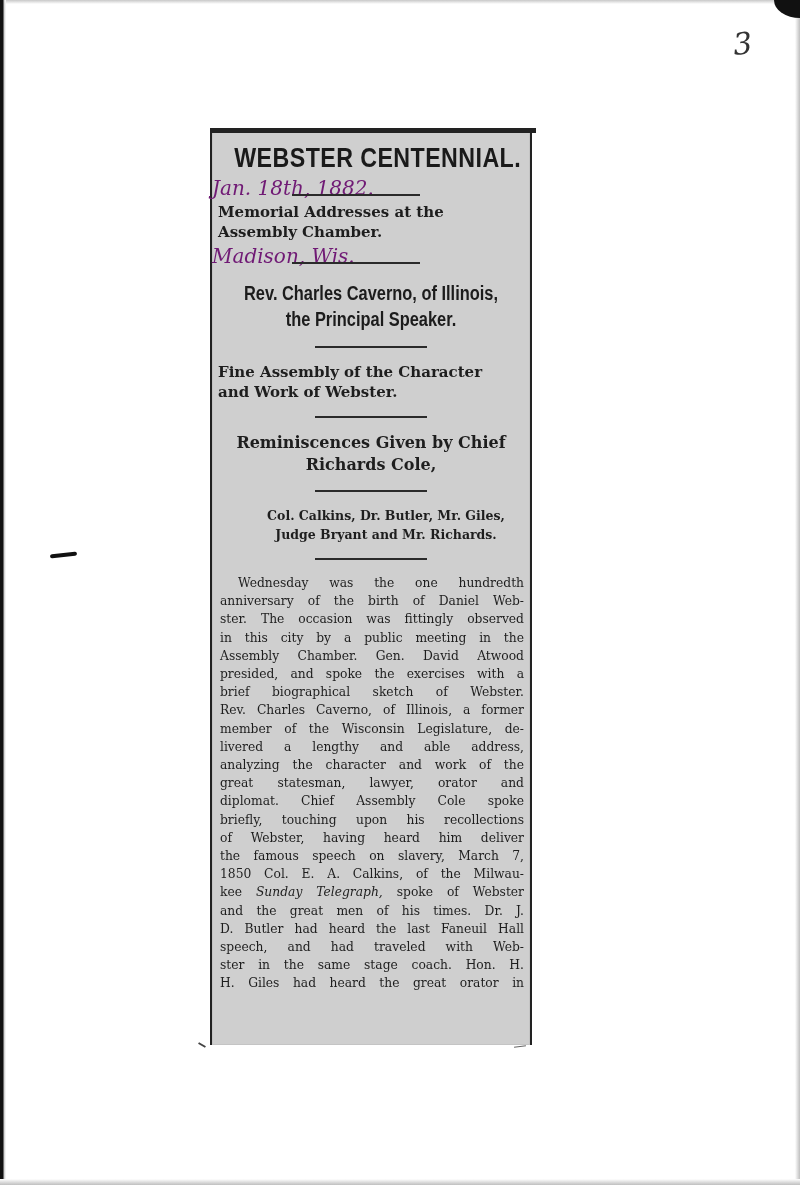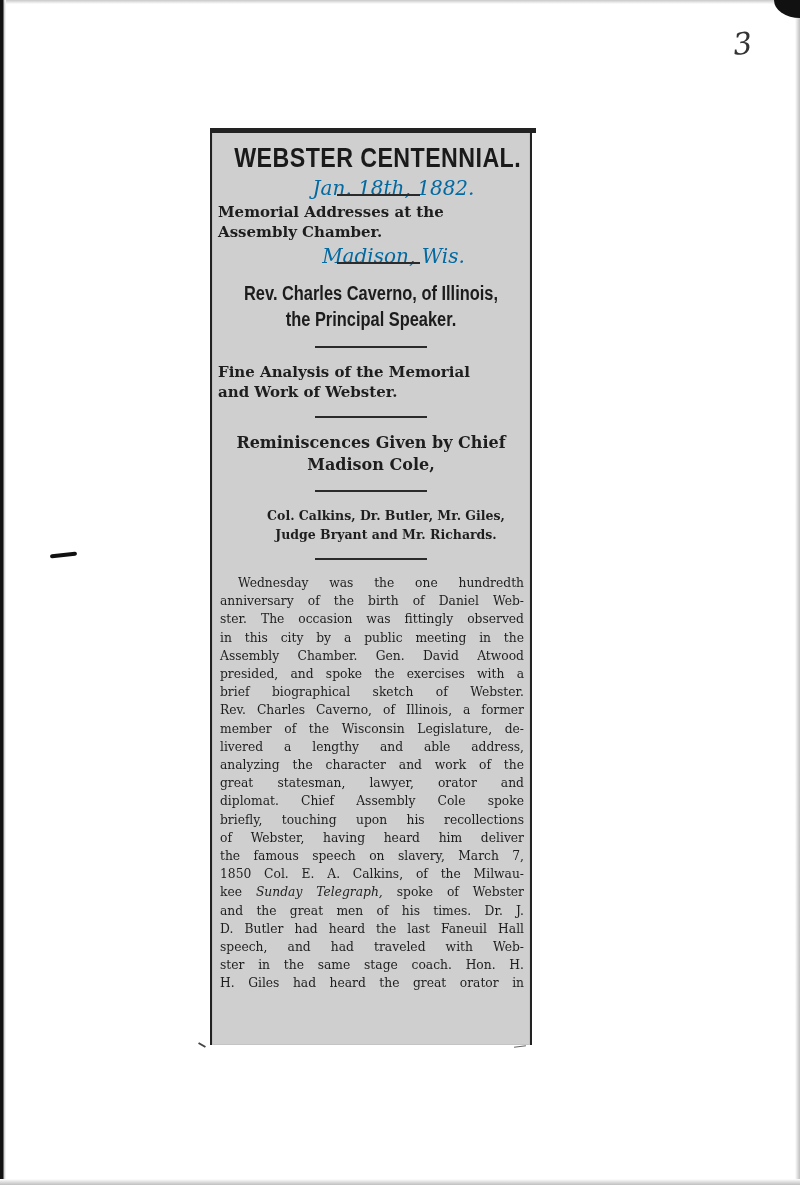--- a/index.html
+++ b/index.html
@@ -84,29 +84,28 @@
       text-align: center;
       font-family: "Liberation Sans Narrow", "Liberation Sans", sans-serif;
       font-weight: bold;
       font-size: 27px;
       letter-spacing: 0.5px;
       color: #1a1a1a;
       transform: scaleX(0.86);
       white-space: nowrap;
     }
     .handwritten {
-      text-align: center;
+      text-align: left;
       font-family: "DejaVu Serif", serif;
       font-style: italic;
-      color: #0369a1;
+      color: #701a75;
       font-size: 20px;
       height: 28px;
       line-height: 28px;
       position: relative;
-      margin-left: 45px;
     }
     .handwritten .underline {
       position: absolute;
       left: 80px; right: 110px;
       bottom: 6px;
       border-bottom: 2px solid #2a2a2a;
     }
     .deck-serif {
       text-align: left;
       font-family: "DejaVu Serif", serif;
@@ -219,29 +218,29 @@
   </div>
 
   <div class="deck-narrow" style="margin-top:10px;">
     <div>Rev. Charles Caverno, of Illinois,</div>
     <div>the Principal Speaker.</div>
   </div>
 
   <div class="divider"></div>
 
   <div class="deck-serif">
-    <div>Fine Analysis of the Memorial</div>
+    <div>Fine Assembly of the Character</div>
     <div>and Work of Webster.</div>
   </div>
 
   <div class="divider"></div>
 
   <div class="deck-serif-regular">
     <div>Reminiscences Given by Chief</div>
-    <div>Madison Cole,</div>
+    <div>Richards Cole,</div>
   </div>
 
   <div class="divider"></div>
 
   <div class="deck-small">
     <div>Col. Calkins, Dr. Butler, Mr. Giles,</div>
     <div>Judge Bryant and Mr. Richards.</div>
   </div>
 
   <div class="divider"></div>

